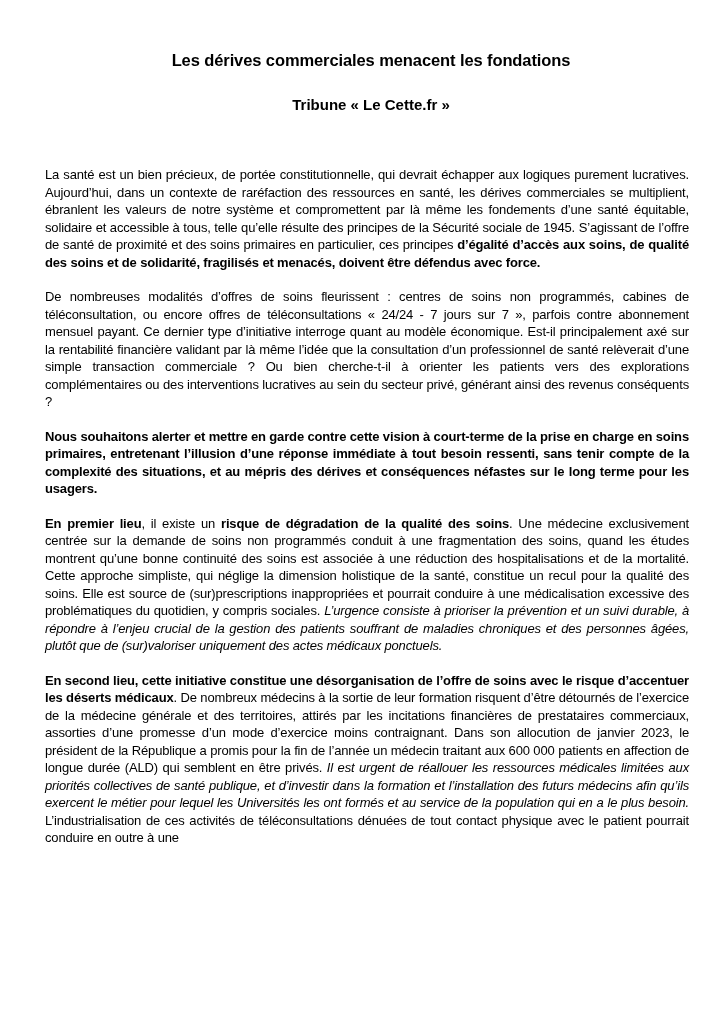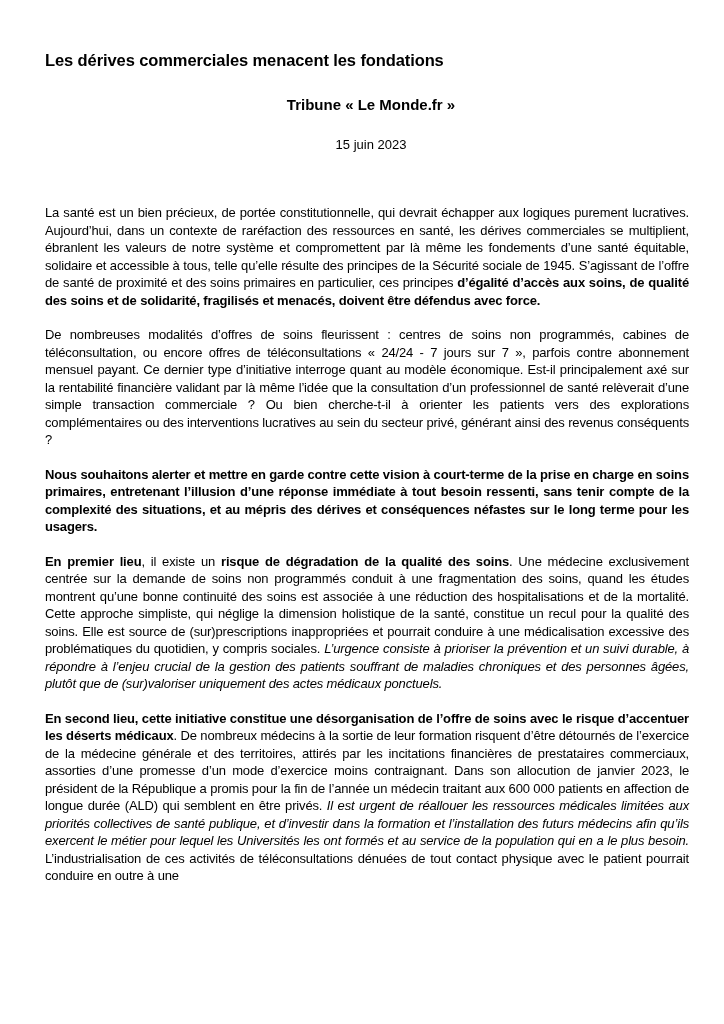--- a/index.html
+++ b/index.html
@@ -14,20 +14,21 @@
     margin: 0 auto;
     background: #ffffff;
     color: #000000;
     font-family: "Liberation Sans", sans-serif;
     box-sizing: border-box;
     padding: 46px 27px 0 45px;
     overflow: hidden;
   }
   .doc-title {
     margin: 0;
+    text-align: center;
     font-size: 16.5px;
     font-weight: bold;
     line-height: 29px;
     letter-spacing: -0.1px;
   }
   .doc-subtitle {
     margin: 20px 0 0 0;
     text-align: center;
     font-size: 15px;
     font-weight: bold;
@@ -54,22 +55,21 @@
   .seg-bold { font-weight: bold; font-style: normal; }
   .seg-bold-italic { font-weight: normal; font-style: italic; }
 </style>
 </head>
 <body>
 
 <div class="page">
   <h1 class="doc-title">
     <span>Les dérives commerciales menacent les fondations</span><br>
   </h1>
-  <h2 class="doc-subtitle">Tribune « Le Monde.fr »</h2>
-  <div class="doc-date">15 juin 2023</div>
+  <h2 class="doc-subtitle">Tribune « Le Cette.fr »</h2>
   <div class="doc-body">
       <p class="para"><span class="seg-regular">La santé est un bien précieux, de portée constitutionnelle, qui devrait échapper aux logiques purement lucratives. Aujourd’hui, dans un contexte de raréfaction des ressources en santé, les dérives commerciales se multiplient, ébranlent les valeurs de notre système et compromettent par là même les fondements d’une santé équitable, solidaire et accessible à tous, telle qu’elle résulte des principes de la Sécurité sociale de 1945. S’agissant de l’offre de santé de proximité et des soins primaires en particulier, ces principes </span><span class="seg-bold">d’égalité d’accès aux soins, de qualité des soins et de solidarité, fragilisés et menacés, doivent être défendus avec force.</span></p>
       <p class="para"><span class="seg-regular">De nombreuses modalités d’offres de soins fleurissent : centres de soins non programmés, cabines de téléconsultation, ou encore offres de téléconsultations « 24/24 - 7 jours sur 7 », parfois contre abonnement mensuel payant. Ce dernier type d’initiative interroge quant au modèle économique. Est-il principalement axé sur la rentabilité financière validant par là même l’idée que la consultation d’un professionnel de santé relèverait d’une simple transaction commerciale ? Ou bien cherche-t-il à orienter les patients vers des explorations complémentaires ou des interventions lucratives au sein du secteur privé, générant ainsi des revenus conséquents ?</span></p>
       <p class="para"><span class="seg-bold">Nous souhaitons alerter et mettre en garde contre cette vision à court-terme de la prise en charge en soins primaires, entretenant l’illusion d’une réponse immédiate à tout besoin ressenti, sans tenir compte de la complexité des situations, et au mépris des dérives et conséquences néfastes sur le long terme pour les usagers.</span></p>
       <p class="para"><span class="seg-bold">En premier lieu</span><span class="seg-regular">, il existe un </span><span class="seg-bold">risque de dégradation de la qualité des soins</span><span class="seg-regular">. Une médecine exclusivement centrée sur la demande de soins non programmés conduit à une fragmentation des soins, quand les études montrent qu’une bonne continuité des soins est associée à une réduction des hospitalisations et de la mortalité. Cette approche simpliste, qui néglige la dimension holistique de la santé, constitue un recul pour la qualité des soins. Elle est source de (sur)prescriptions inappropriées et pourrait conduire à une médicalisation excessive des problématiques du quotidien, y compris sociales. </span><span class="seg-bold-italic">L’urgence consiste à prioriser la prévention et un suivi durable, à répondre à l’enjeu crucial de la gestion des patients souffrant de maladies chroniques et des personnes âgées, plutôt que de (sur)valoriser uniquement des actes médicaux ponctuels.</span></p>
       <p class="para"><span class="seg-bold">En second lieu, cette initiative constitue une désorganisation de l’offre de soins avec le risque d’accentuer les déserts médicaux</span><span class="seg-regular">. De nombreux médecins à la sortie de leur formation risquent d’être détournés de l’exercice de la médecine générale et des territoires, attirés par les incitations financières de prestataires commerciaux, assorties d’une promesse d’un mode d’exercice moins contraignant. Dans son allocution de janvier 2023, le président de la République a promis pour la fin de l’année un médecin traitant aux 600 000 patients en affection de longue durée (ALD) qui semblent en être privés. </span><span class="seg-bold-italic">Il est urgent de réallouer les ressources médicales limitées aux priorités collectives de santé publique, et d’investir dans la formation et l’installation des futurs médecins afin qu’ils exercent le métier pour lequel les Universités les ont formés et au service de la population qui en a le plus besoin.</span><span class="seg-regular"> L’industrialisation de ces activités de téléconsultations dénuées de tout contact physique avec le patient pourrait conduire en outre à une</span></p>
     </div>
 </div>
 
 </body></html>

